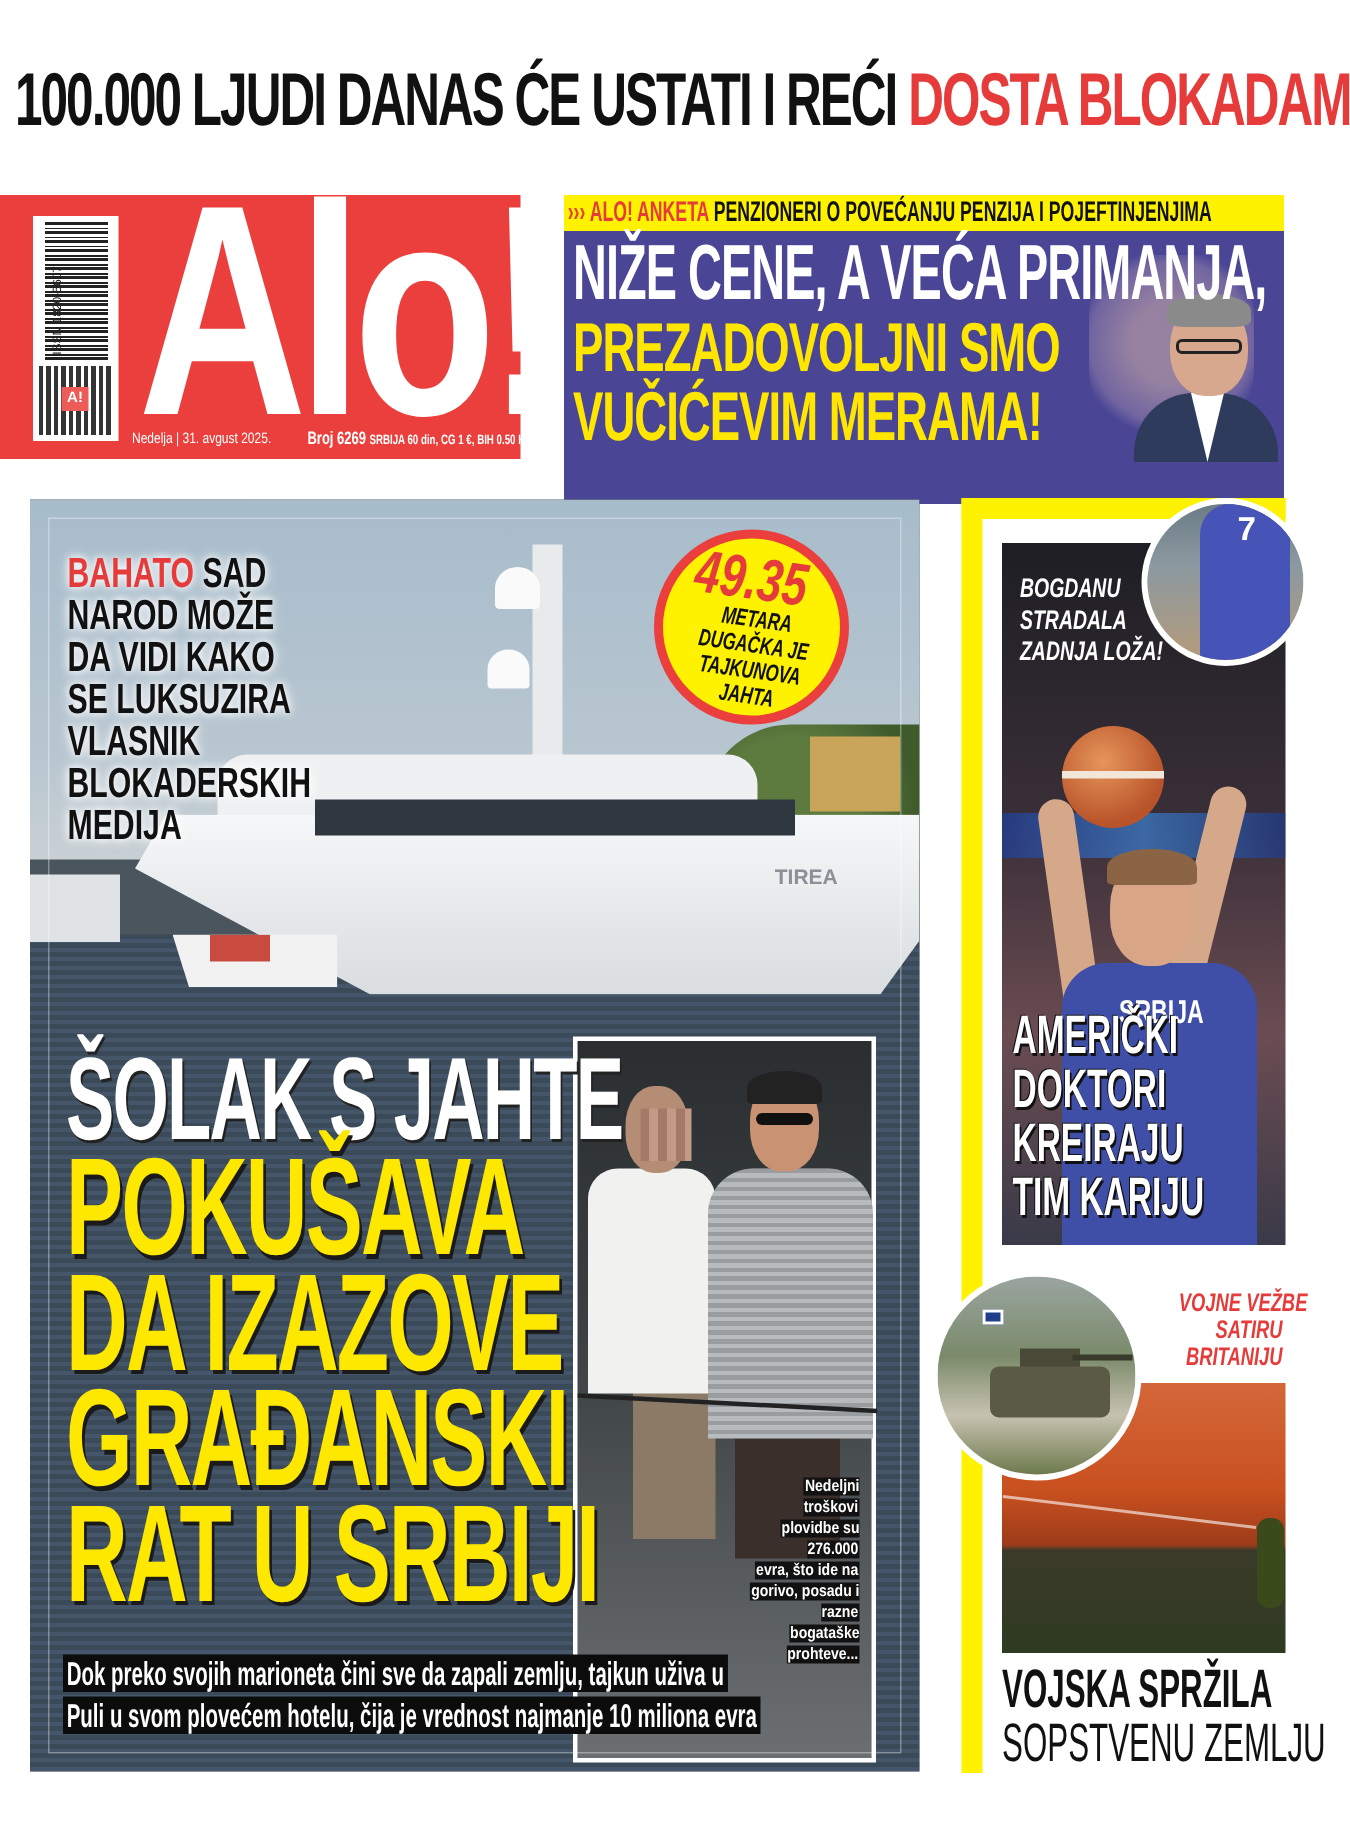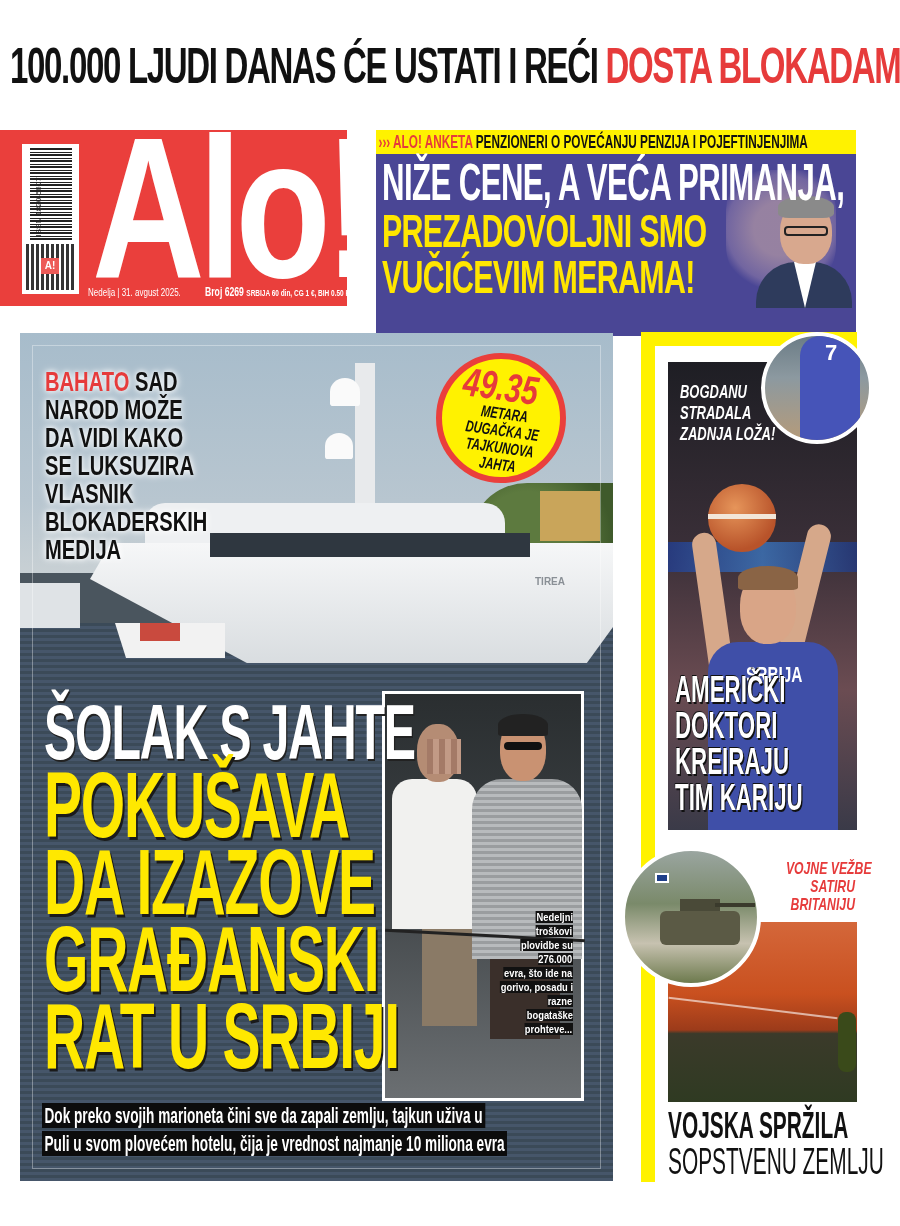--- a/index.html
+++ b/index.html
@@ -50,32 +50,32 @@
   .main .building { position: absolute; left: 520px; top: 158px; width: 60px; height: 50px; background: #c9a55a; }
   .main .water { position: absolute; left: 0; top: 290px; width: 593px; height: 558px; background: repeating-linear-gradient(180deg, #3b4a58 0 3px, #46566a 3px 6px); }
   .main .dock { position: absolute; left: 0; top: 250px; width: 60px; height: 45px; background: #dfe3e6; }
   .yacht { position: absolute; left: 70px; top: 140px; width: 530px; height: 190px; }
   .yacht .hull { position: absolute; left: 0; top: 70px; width: 523px; height: 120px; background: linear-gradient(180deg, #f6f7f8, #d9dde0); clip-path: polygon(4% 0, 100% 0, 100% 70%, 95% 100%, 30% 100%, 0 30%); }
   .yacht .deck { position: absolute; left: 55px; top: 30px; width: 360px; height: 50px; background: #eef0f2; border-radius: 20px 20px 0 0; }
   .yacht .windows { position: absolute; left: 120px; top: 60px; width: 320px; height: 24px; background: #2f3740; }
   .yacht .mast { position: absolute; left: 265px; top: -110px; width: 20px; height: 145px; background: #e8eaec; }
   .yacht .dome1 { position: absolute; left: 240px; top: -95px; width: 30px; height: 28px; border-radius: 50% 50% 10% 10%; background: #fafafa; }
   .yacht .dome2 { position: absolute; left: 235px; top: -40px; width: 28px; height: 26px; border-radius: 50% 50% 10% 10%; background: #fafafa; }
-  .yacht .name { position: absolute; left: 420px; top: 103px; width: 55px; height: 40px; font-size: 10px; color: #8a9096; font-weight: 700; text-align: right; }
+  .yacht .name { position: absolute; left: 420px; top: 103px; width: 55px; height: 40px; font-size: 14px; color: #8a9096; font-weight: 700; text-align: center; }
   .tender { position: absolute; left: 95px; top: 275px; width: 110px; height: 50px; background: #f2f2f2; clip-path: polygon(0 30%, 100% 30%, 100% 100%, 10% 100%); }
   .tender .seat { position: absolute; left: 25px; top: 15px; width: 40px; height: 18px; background: #c94a3e; }
 
   .kicker { position: absolute; left: 25px; top: 35px; font-size: 28px; line-height: 28px; font-weight: 700; color: #111; transform: scaleX(0.72); transform-origin: left top; white-space: pre; text-shadow: 0 0 6px #fff, 0 0 10px #fff; }
   .kicker .red { color: #e63b3b; }
 
   .badge-circle { position: absolute; left: 416px; top: 20px; width: 130px; height: 130px; border-radius: 50%; background: #fff200; border: 6px solid #ea3f3c; text-align: center; }
   .badge-circle .num { position: absolute; left: 0; right: 0; top: 6px; font-size: 40px; line-height: 42px; color: #e63b3b; font-weight: 700; transform: rotate(8deg) scaleX(.75); font-style: italic; }
   .badge-circle .lbl { position: absolute; left: 0; right: 0; top: 46px; font-size: 16px; line-height: 17px; color: #111; font-weight: 700; transform: rotate(8deg) scaleX(.7); white-space: pre; font-style: italic; }
 
-  .men-photo { position: absolute; left: 362px; top: 358px; width: 202px; height: 410px; background: linear-gradient(180deg, #2a2e30 0%, #3a3f42 40%, #6b6f72 100%); border: 3px solid #fff; }
+  .men-photo { position: absolute; left: 362px; top: 358px; width: 202px; height: 484px; background: linear-gradient(180deg, #2a2e30 0%, #3a3f42 40%, #6b6f72 100%); border: 3px solid #fff; }
   .man-a { position: absolute; left: 2px; top: 20px; width: 95px; height: 380px; }
   .man-a .head { position: absolute; left: 30px; top: 10px; width: 42px; height: 58px; border-radius: 45%; background: #b58c74; }
   .man-a .blur { position: absolute; left: 40px; top: 25px; width: 34px; height: 35px; background: repeating-linear-gradient(90deg, #a47a67 0 6px, #c29a86 6px 12px); }
   .man-a .body { position: absolute; left: 5px; top: 65px; width: 85px; height: 150px; background: #f1f1ef; border-radius: 20px 20px 0 0; }
   .man-a .legs { position: absolute; left: 35px; top: 212px; width: 55px; height: 100px; background: #8a7a66; }
   .man-b { position: absolute; left: 85px; top: 20px; width: 115px; height: 380px; }
   .man-b .head { position: absolute; left: 30px; top: 5px; width: 46px; height: 62px; border-radius: 45%; background: #c99272; }
   .man-b .hair { position: absolute; left: 28px; top: 0; width: 50px; height: 22px; border-radius: 50% 50% 10% 10%; background: #222; }
   .man-b .shades { position: absolute; left: 34px; top: 28px; width: 38px; height: 8px; background: #111; border-radius: 4px; }
   .man-b .body { position: absolute; left: 2px; top: 65px; width: 110px; height: 180px; background: repeating-linear-gradient(180deg, #9a9d9f 0 3px, #b8bbbd 3px 6px); border-radius: 30px 30px 0 0; }

